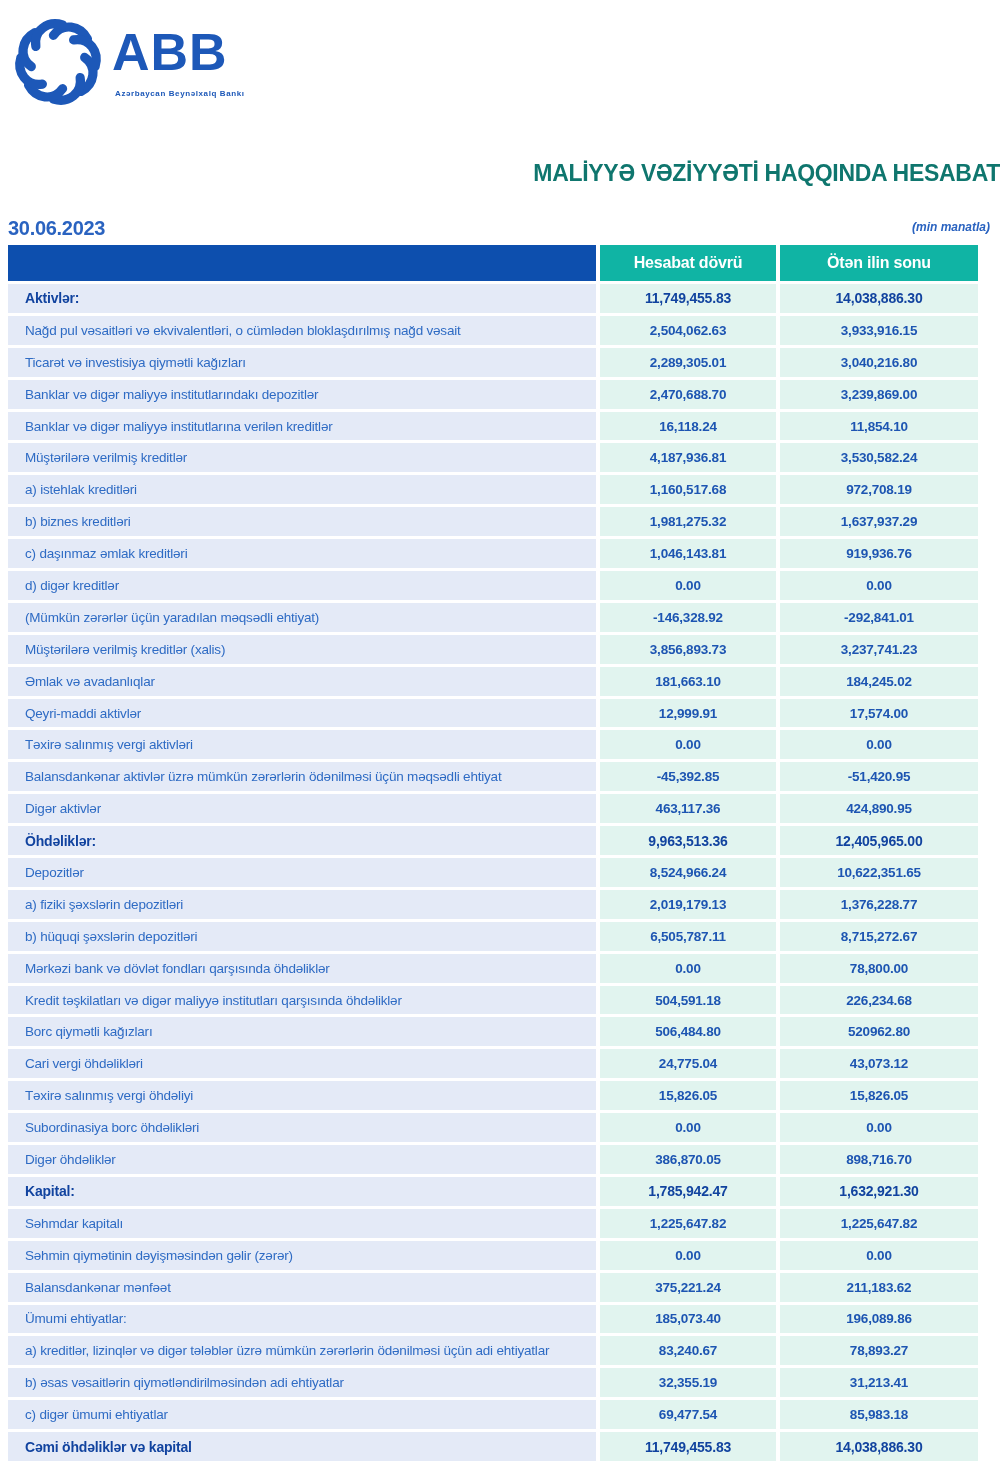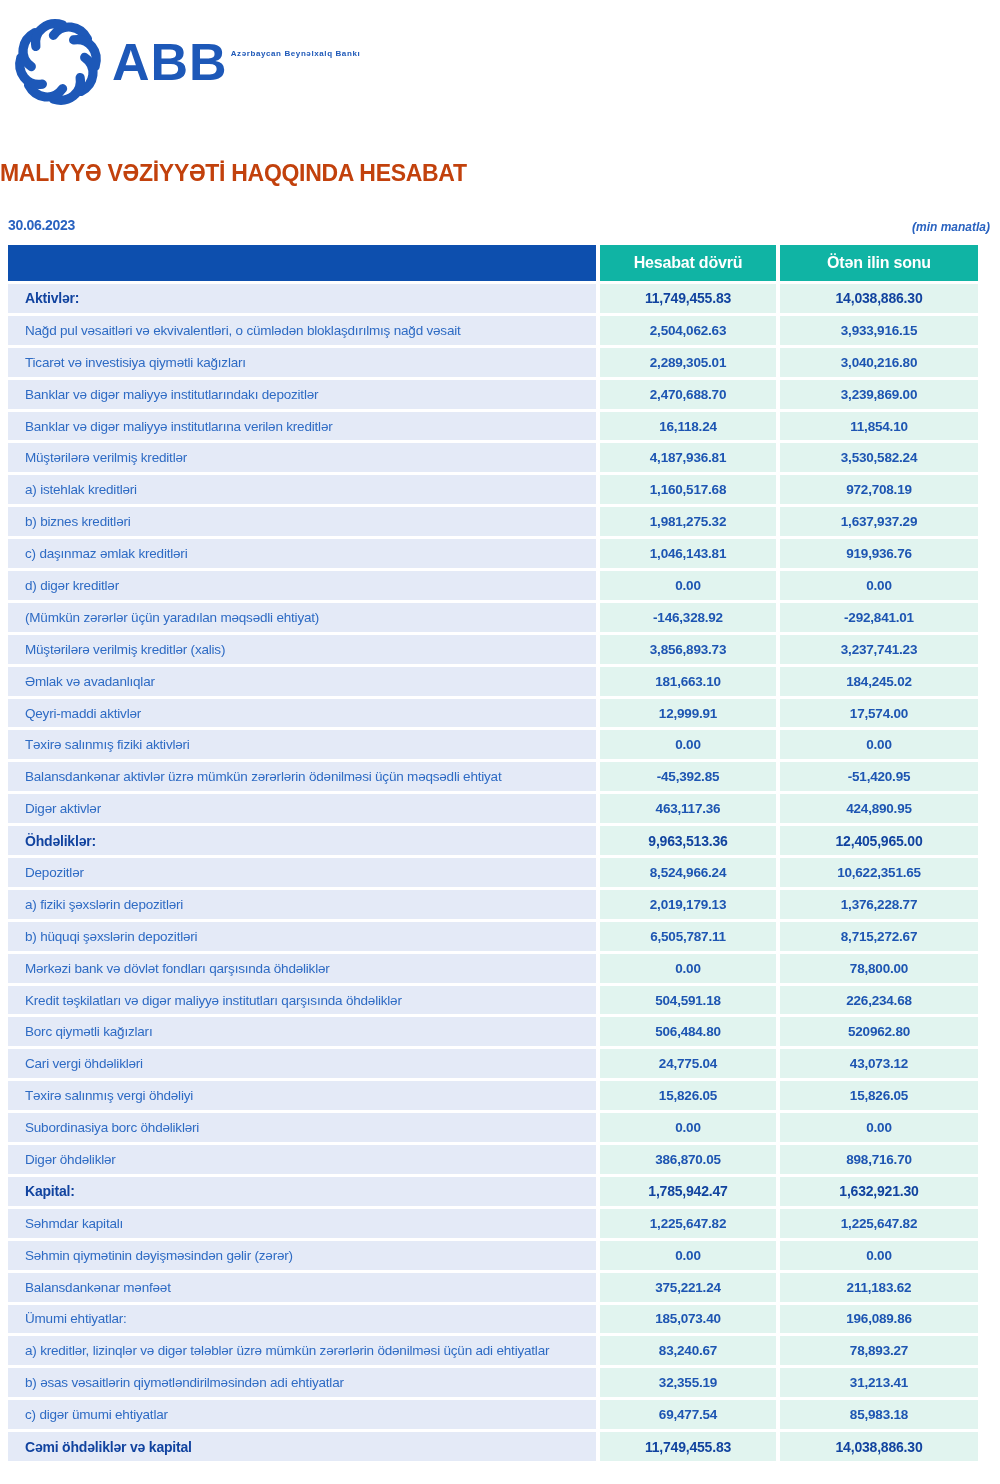--- a/index.html
+++ b/index.html
@@ -8,43 +8,43 @@
     width: 1000px; height: 1484px;
     font-family: "Liberation Sans", sans-serif;
     position: relative;
     overflow: hidden;
   }
   .page { position: relative; width: 1000px; height: 1484px; background: #fff; }
 
   
   .logo-block { position: absolute; top: 16px; left: 12px; display: flex; align-items: center; }
   .logo-mark { width: 92px; height: 92px; }
-  .logo-text-wrap { margin-left: 8px; display: flex; justify-content: center; }
+  .logo-text-wrap { margin-left: 8px; display: flex; flex-direction: column; justify-content: center; }
   .logo-abbr {
     font-size: 52px; font-weight: 700; color: #1d58b8;
     letter-spacing: 1px; line-height: 50px;
   }
   .logo-subtitle {
     font-size: 8px; font-weight: 700; color: #1d58b8;
     letter-spacing: 0.6px; margin-top: 12px; margin-left: 3px;
   }
 
   
   .report-title {
     position: absolute; top: 160px; left: 0; width: 100%;
-    text-align: left;
-    font-size: 23px; font-weight: 700; color: #c2410c;
+    text-align: right;
+    font-size: 23px; font-weight: 700; color: #0f766e;
     letter-spacing: -0.3px;
   }
 
   
   .meta-line { position: absolute; top: 217px; left: 8px; right: 10px; height: 22px; }
   .meta-date {
     position: absolute; left: 0; top: 0;
-    font-size: 14px; font-weight: 700; color: #2a63c0; letter-spacing: -0.3px;
+    font-size: 20px; font-weight: 700; color: #2a63c0; letter-spacing: -0.3px;
   }
   .meta-unit {
     position: absolute; right: 0; top: 3px;
     font-size: 12px; font-style: italic; font-weight: 600; color: #2a63c0;
   }
 
   
   .fin-table { position: absolute; top: 245px; left: 8px; width: 982px; }
   .col-label { width: 588px; }
   .col-val   { width: 176px; margin-left: 4px; }
@@ -206,21 +206,21 @@
     <div class="cell-val col-val2">184,245.02</div>
   </div>
 
   <div class="trow">
     <div class="cell-label col-label">Qeyri-maddi aktivlər</div>
     <div class="cell-val col-val">12,999.91</div>
     <div class="cell-val col-val2">17,574.00</div>
   </div>
 
   <div class="trow">
-    <div class="cell-label col-label">Təxirə salınmış fiziki aktivləri</div>
+    <div class="cell-label col-label">Təxirə salınmış vergi aktivləri</div>
     <div class="cell-val col-val">0.00</div>
     <div class="cell-val col-val2">0.00</div>
   </div>
 
   <div class="trow">
     <div class="cell-label col-label">Balansdankənar aktivlər üzrə mümkün zərərlərin ödənilməsi üçün məqsədli ehtiyat</div>
     <div class="cell-val col-val">-45,392.85</div>
     <div class="cell-val col-val2">-51,420.95</div>
   </div>
 

